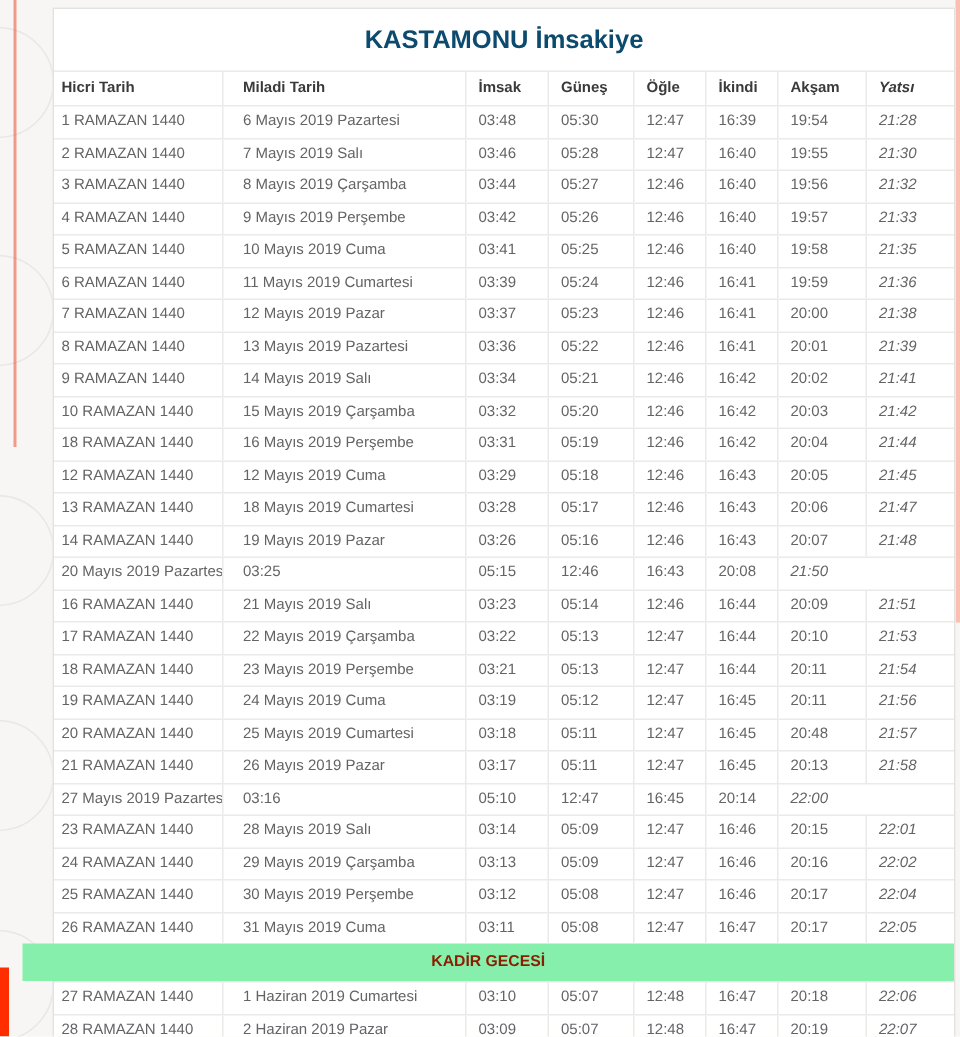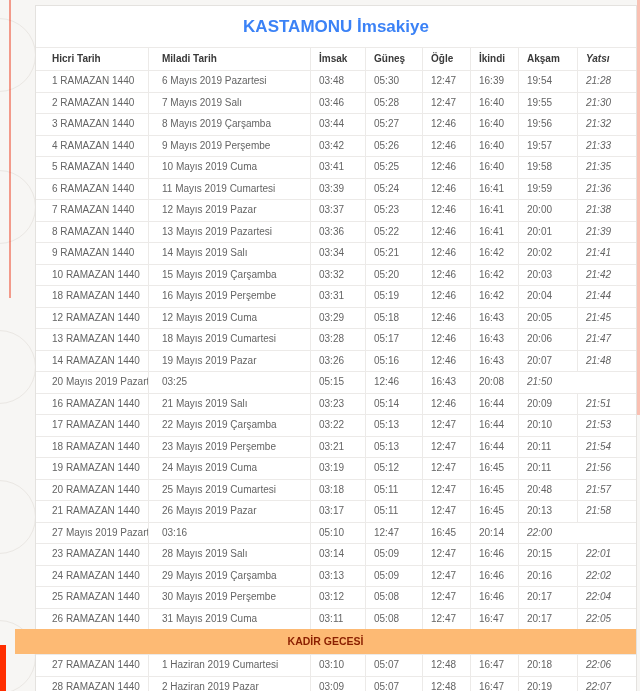--- a/index.html
+++ b/index.html
@@ -30,34 +30,34 @@
   }
   .imsakiye{
     position:absolute;left:35px;top:5px;width:602px;
     box-sizing:border-box;
     background:#ffffff;
     border:1px solid #e4e2df;
   }
   .tbl-title{
     height:41px;line-height:41px;
     text-align:center;
-    font-size:17px;font-weight:bold;color:#3b82f6;
+    font-size:17px;font-weight:bold;color:#0c4a6e;
   }
   .grid-row{
     display:grid;
     grid-template-columns:113px 162px 55px 57px 48px 48px 59px 58px;
     border-top:1px solid #eceae8;
   }
   .grid-row > div{
     overflow:hidden;white-space:nowrap;
     border-right:1px solid #eceae8;
     box-sizing:border-box;
   }
   .grid-row > div:last-child{border-right:none;font-style:italic;}
-  .grid-row > div:nth-child(1){padding-left:16px;}
+  .grid-row > div:nth-child(1){padding-left:5px;}
   .grid-row > div:nth-child(2){padding-left:13px;}
   .grid-row > div:nth-child(n+3){padding-left:8px;}
   .header-row > div{
     height:22px;line-height:21px;
     font-size:10px;font-weight:bold;color:#3a3a3a;
   }
   .data-row > div{
     height:20.5px;line-height:20.5px;
     font-size:10px;color:#646464;
   }
@@ -346,21 +346,21 @@
         <div>26 RAMAZAN 1440</div>
         <div>31 Mayıs 2019 Cuma</div>
         <div>03:11</div>
         <div>05:08</div>
         <div>12:47</div>
         <div>16:47</div>
         <div>20:17</div>
         <div>22:05</div>
       </div>
     </div>
-  <div class="banner" style="background: #fdba74; color: rgb(138, 31, 0);">
+  <div class="banner" style="background: #86efac; color: rgb(138, 31, 0);">
     <span>KADİR GECESİ</span>
   </div>
   <div>
       <div class="grid-row data-row">
         <div>27 RAMAZAN 1440</div>
         <div>1 Haziran 2019 Cumartesi</div>
         <div>03:10</div>
         <div>05:07</div>
         <div>12:48</div>
         <div>16:47</div>

